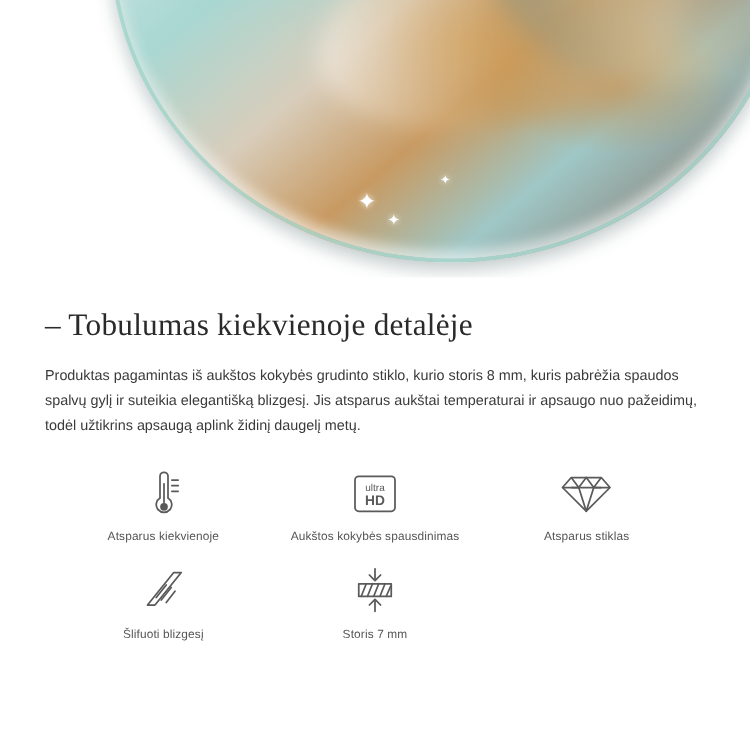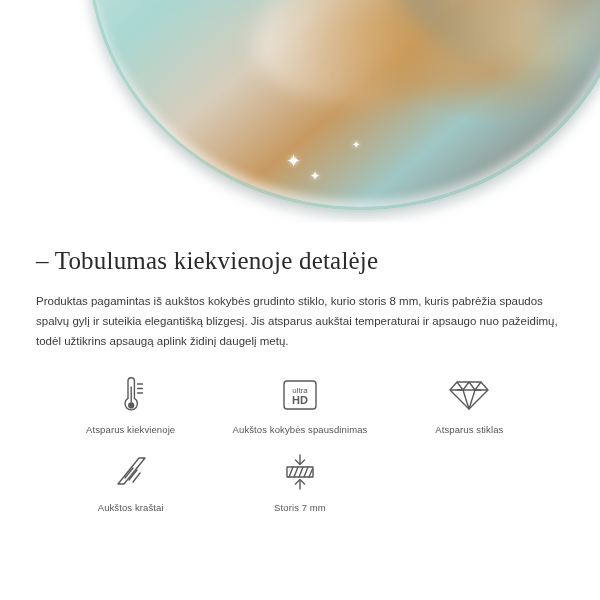--- a/index.html
+++ b/index.html
@@ -222,21 +222,21 @@
 
       <div class="feature">
         <div class="feature-icon">
           <svg width="40" height="38" viewBox="0 0 40 38" fill="none" stroke="#5a5a5a" stroke-width="1.4" stroke-linecap="round" stroke-linejoin="round">
             <path d="M7 30 L28 4 h6 L13 30 z"></path>
             <path d="M14 24 l8-10"></path>
             <path d="M18 26 l8-10"></path>
             <path d="M22 28 l7-9"></path>
           </svg>
         </div>
-        <div class="feature-label">Aukštos kraštai</div>
+        <div class="feature-label">Šlifuoti blizgesį</div>
       </div>
 
       <div class="feature">
         <div class="feature-icon">
           <svg width="40" height="40" viewBox="0 0 40 40" fill="none" stroke="#5a5a5a" stroke-width="1.4" stroke-linecap="round" stroke-linejoin="round">
             <path d="M20 2 v8"></path>
             <path d="M15.5 7 L20 11.5 L24.5 7"></path>
             <rect x="7" y="14" width="26" height="10" stroke="#5a5a5a"></rect>
             <path d="M9 24 l4-10 M14 24 l4-10 M19 24 l4-10 M24 24 l4-10 M29 24 l3.5-8"></path>
             <path d="M20 36 v-8"></path>

